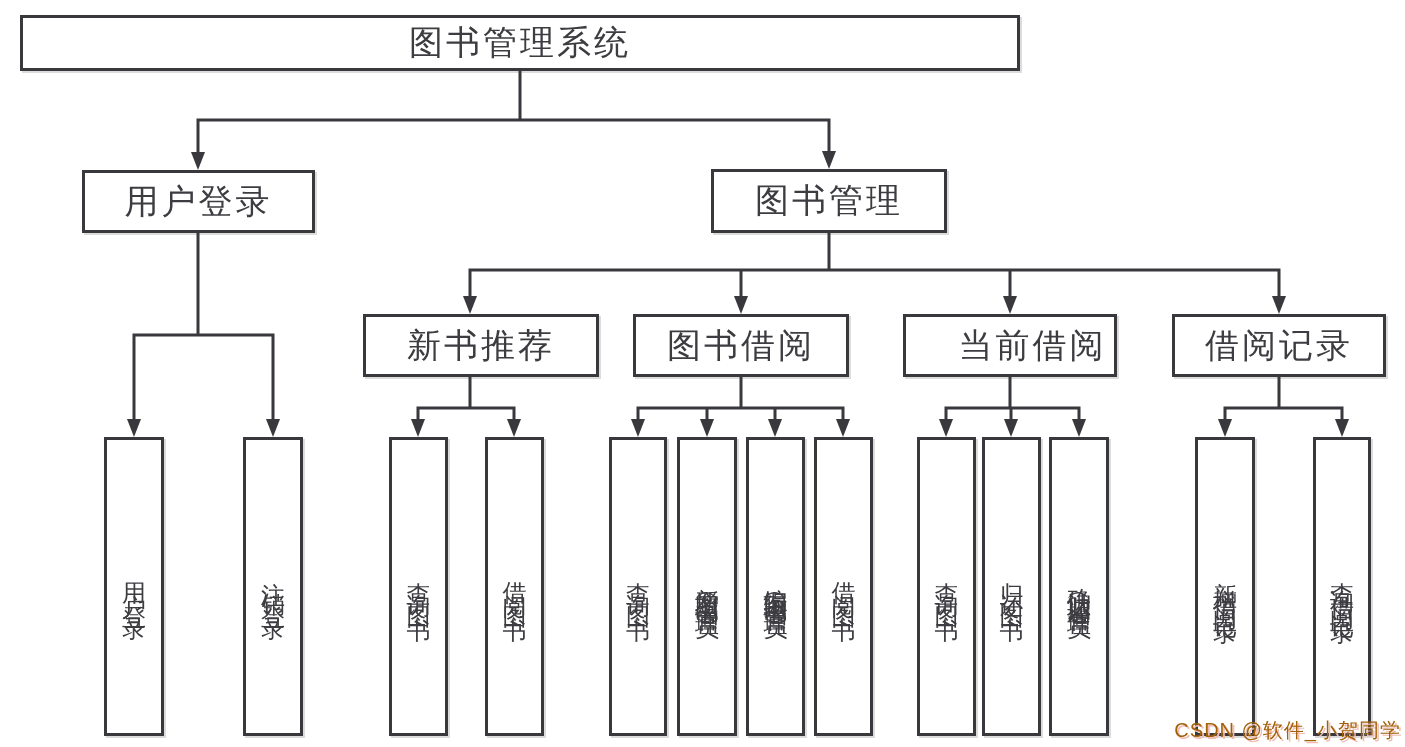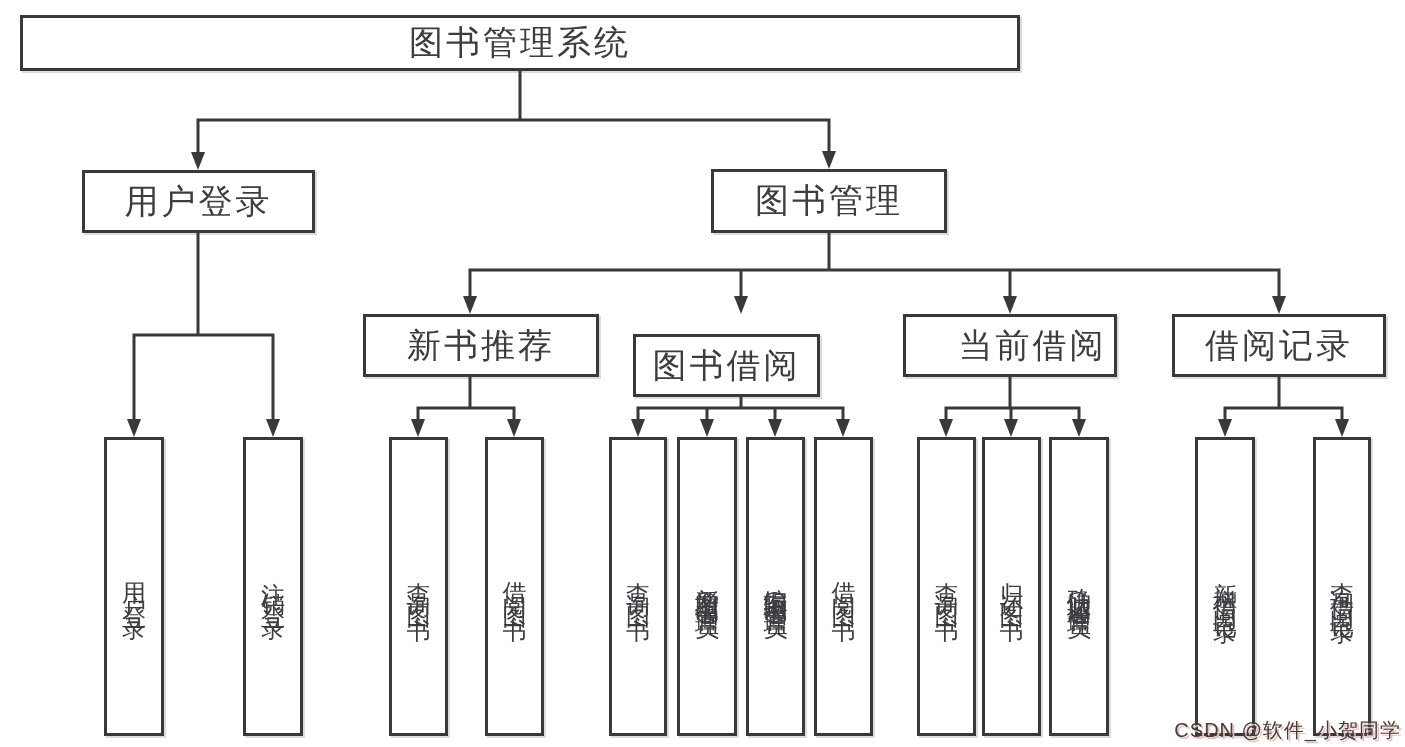--- a/index.html
+++ b/index.html
@@ -46,21 +46,21 @@
   }
   .sp-lg { letter-spacing: 12px; }
   .sp-md { letter-spacing: 8px; }
   .sp-sm { letter-spacing: 4px; }
   .watermark {
     position: absolute;
     right: 4px;
     bottom: 3px;
     font-size: 20px;
     letter-spacing: 1px;
-    color: #404040;
+    color: #a16207;
     text-shadow: 2px 2px 0 #f2bcb4;
     white-space: nowrap;
     z-index: 5;
   }
 </style>
 </head>
 <body>
 
 <div class="canvas">
 
@@ -104,21 +104,21 @@
   <div class="box" style="left:82px; top:170px; width:233px; height:63px;">
     <span class="hlabel">用户登录</span>
   </div>
   <div class="box" style="left:711px; top:169px; width:236px; height:64px;text-align:right;">
     <span class="hlabel">图书管理</span>
   </div>
 
   <div class="box" style="left:363px; top:314px; width:236px; height:63px;">
     <span class="hlabel">新书推荐</span>
   </div>
-  <div class="box" style="left:633px; top:314px; width:187px; height:63px;margin-top:20px;">
+  <div class="box" style="left:633px; top:314px; width:216px; height:63px;">
     <span class="hlabel">图书借阅</span>
   </div>
   <div class="box" style="left:903px; top:314px; width:214px; height:63px;padding-left:45px;">
     <span class="hlabel">当前借阅</span>
   </div>
   <div class="box" style="left:1172px; top:314px; width:214px; height:63px;">
     <span class="hlabel">借阅记录</span>
   </div>
 
   <div class="box" style="left:104px; top:437px; width:60px; height:299px;">

